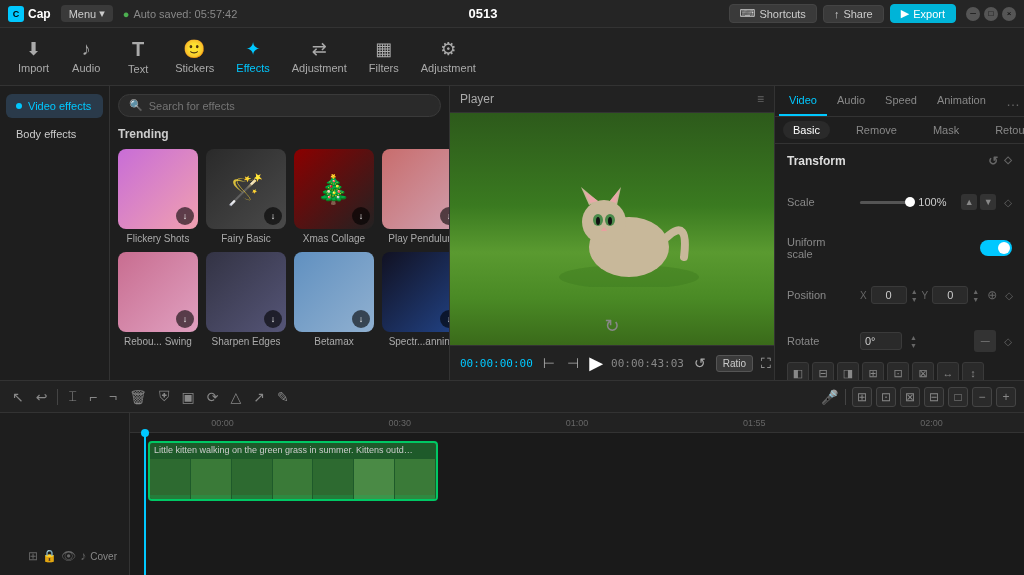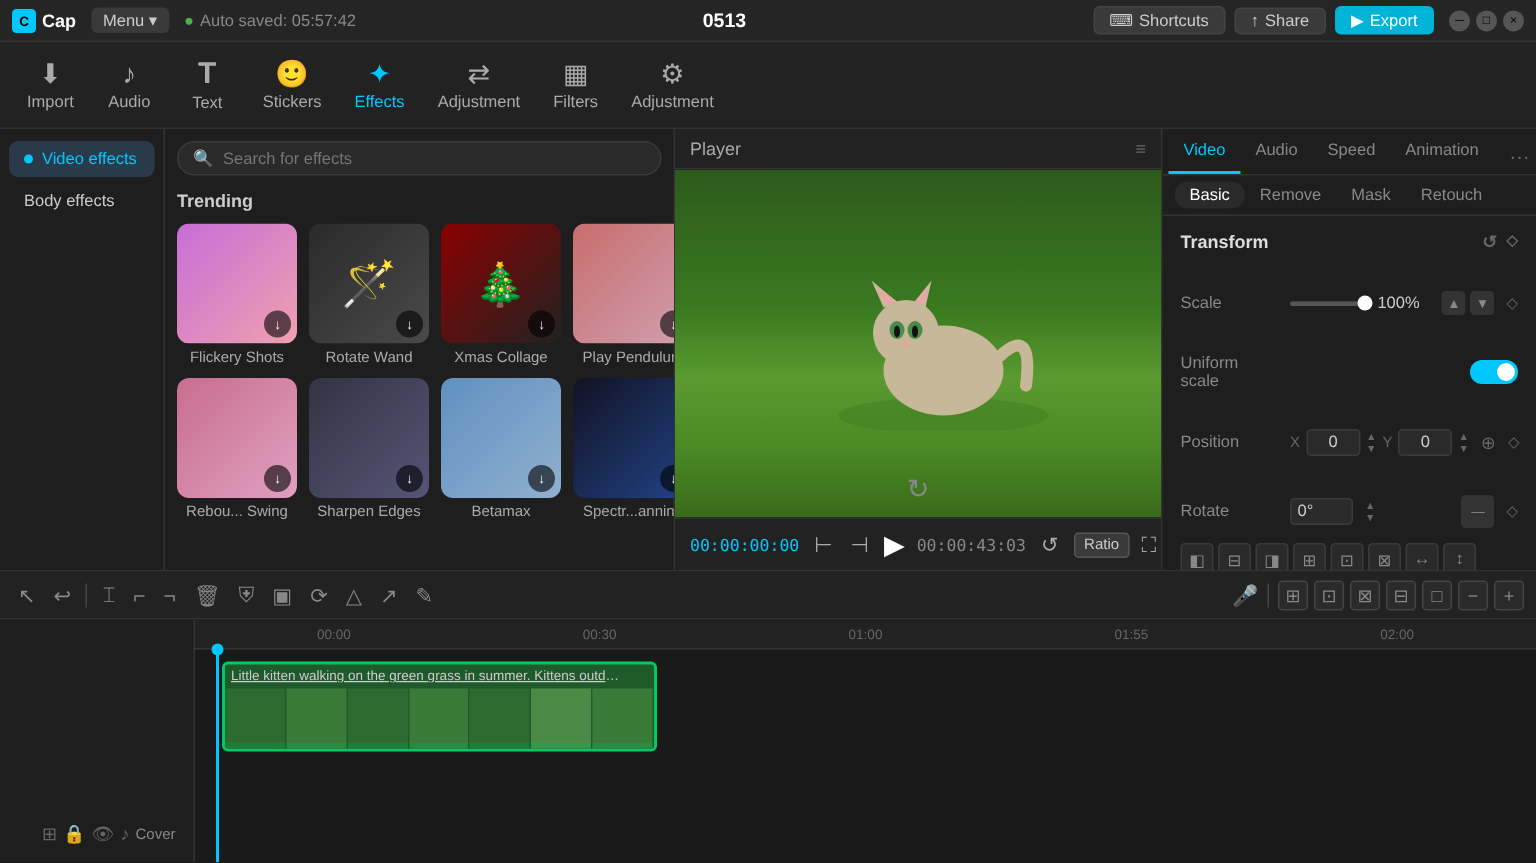--- a/index.html
+++ b/index.html
@@ -394,21 +394,21 @@
     .props-tab-extra {
       margin-left: auto;
       display: flex;
       align-items: center;
       color: #666;
       font-size: 14px;
     }
     .sub-tabs {
       display: flex;
       padding: 4px 8px;
-      gap: 0;
+      gap: 16px;
       border-bottom: 1px solid #333;
     }
     .sub-tab {
       padding: 3px 10px;
       border-radius: 12px;
       font-size: 11px;
       cursor: pointer;
       color: #888;
     }
     .sub-tab.active {
@@ -689,21 +689,20 @@
       position: absolute;
       top: 2px;
       left: 4px;
       right: 20px;
       font-size: 9px;
       color: #ccc;
       z-index: 2;
       white-space: nowrap;
       overflow: hidden;
       text-overflow: ellipsis;
-      text-decoration: underline;
     }
     .video-track-frames {
       display: flex;
       height: 100%;
       padding-top: 16px;
     }
     .video-frame {
       flex: 1;
       height: 44px;
       background: #2a6a35;
@@ -825,21 +824,21 @@
                 <div class="effect-download">↓</div>
               </div>
               <span class="effect-label">Flickery Shots</span>
             </div>
 
             <div class="effect-item">
               <div class="effect-thumb">
                 <div class="effect-thumb-inner thumb-2" style="font-size:30px;">🪄</div>
                 <div class="effect-download">↓</div>
               </div>
-              <span class="effect-label">Rotate Wand</span>
+              <span class="effect-label">Fairy Basic</span>
             </div>
 
             <div class="effect-item">
               <div class="effect-thumb">
                 <div class="effect-thumb-inner thumb-3" style="font-size:28px;">🎄</div>
                 <div class="effect-download">↓</div>
               </div>
               <span class="effect-label">Xmas Collage</span>
             </div>
 

